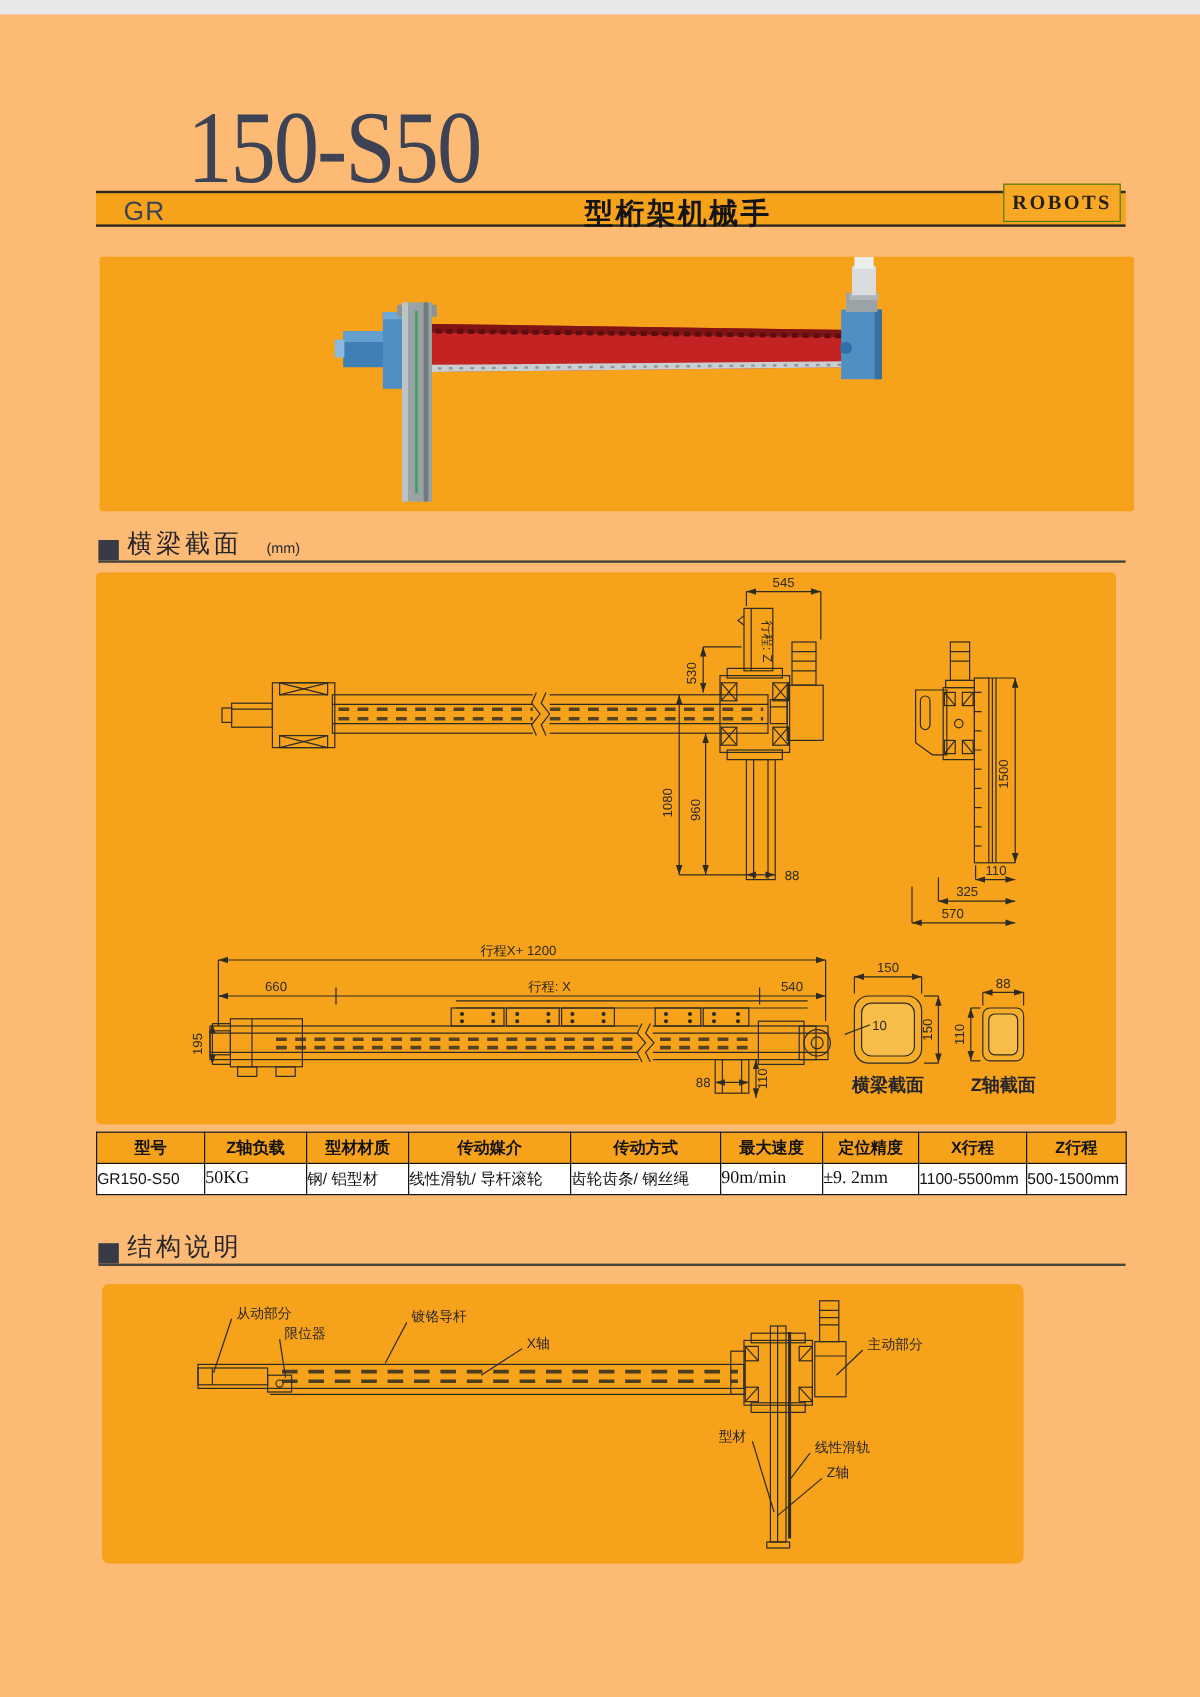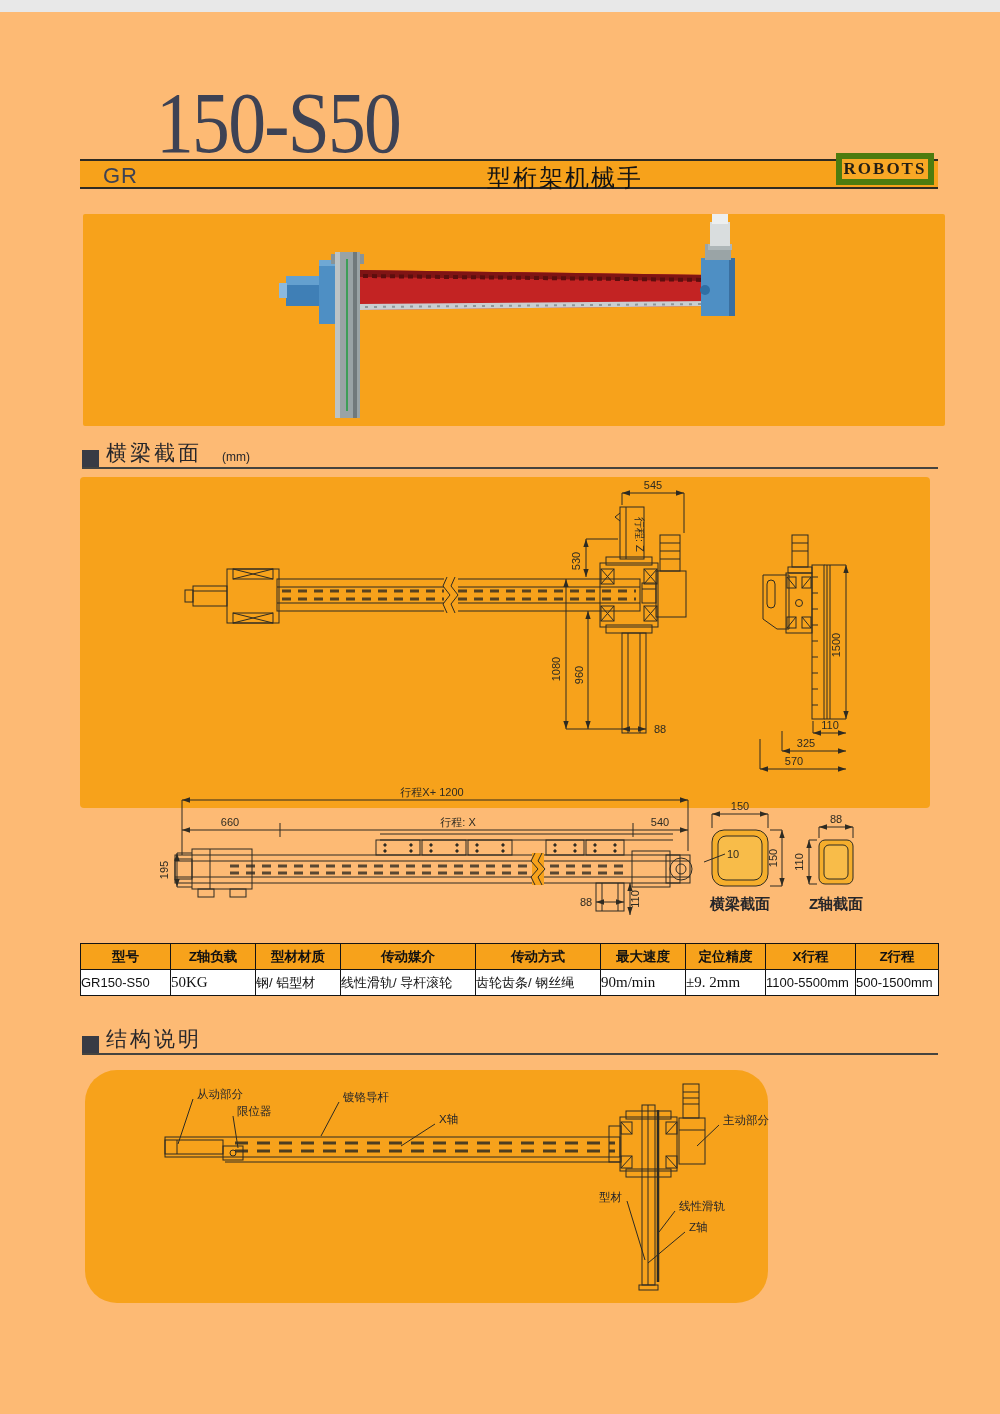--- a/index.html
+++ b/index.html
@@ -5,29 +5,29 @@
   html,body{margin:0;padding:0;background:#e8e8e8;}
   .page{position:relative;width:1000px;height:1414px;background:#fdba74;margin:12px auto;
         font-family:"Liberation Sans", sans-serif;overflow:hidden;}
   .abs{position:absolute;}
   
   .header-bar{left:80px;top:147px;width:858px;height:30px;background:#F7A21B;
               border-top:2px solid #2e2b22;border-bottom:2px solid #2e2b22;box-sizing:border-box;}
   .gr{left:103px;top:151px;font-size:22px;color:#3D4254;letter-spacing:1px;}
   .model-big{left:156px;top:66px;font-family:"Liberation Serif", serif;font-size:86px;line-height:1.05;
              color:#3D4254;transform:scaleX(.88);transform-origin:left top;letter-spacing:-2px;}
-  .subtitle{left:450px;top:150px;width:230px;text-align:center;font-size:24px;font-weight:normal;color:#141414;letter-spacing:2px;}
-  .robots-box{left:836px;top:141px;width:98px;height:32px;background:#F8A825;border:6px solid #4d7c0f;
+  .subtitle{left:450px;top:150px;width:230px;text-align:center;font-size:24px;font-weight:bold;color:#141414;letter-spacing:2px;}
+  .robots-box{left:836px;top:141px;width:98px;height:32px;background:#F8A825;border:1px solid #4d7c0f;
               box-sizing:border-box;display:flex;align-items:center;justify-content:center;}
   .robots-box span{font-family:"Liberation Serif", serif;font-weight:bold;font-size:17px;color:#241f15;letter-spacing:2px;}
   
   .panel{background:#F7A21B;}
   .product-panel{left:83px;top:202px;width:862px;height:212px;border-radius:2px;}
-  .drawings-panel{left:80px;top:465px;width:850px;height:331px;border-radius:4px;}
-  .structure-panel{left:85px;top:1058px;width:683px;height:233px;border-radius:32px;}
+  .drawings-panel{left:80px;top:465px;width:850px;height:460px;border-radius:4px;}
+  .structure-panel{left:85px;top:1058px;width:768px;height:233px;border-radius:6px;}
   
   .sq{width:17px;height:17px;background:#383B44;}
   .h-title{font-size:21px;color:#26262a;letter-spacing:3px;font-family:"Liberation Serif", serif;}
   .h-unit{font-size:12px;color:#26262a;text-align:right;}
   .rule{height:0;border-top:2px solid #45443f;}
   
   table.spec{position:absolute;left:80px;top:931px;border-collapse:collapse;table-layout:fixed;}
   table.spec th,table.spec td{border:1.6px solid #141414;vertical-align:middle;
       padding:0;height:25px;overflow:hidden;white-space:nowrap;}
   table.spec th{background:#F7A21B;font-size:13.5px;font-weight:bold;color:#111;}

